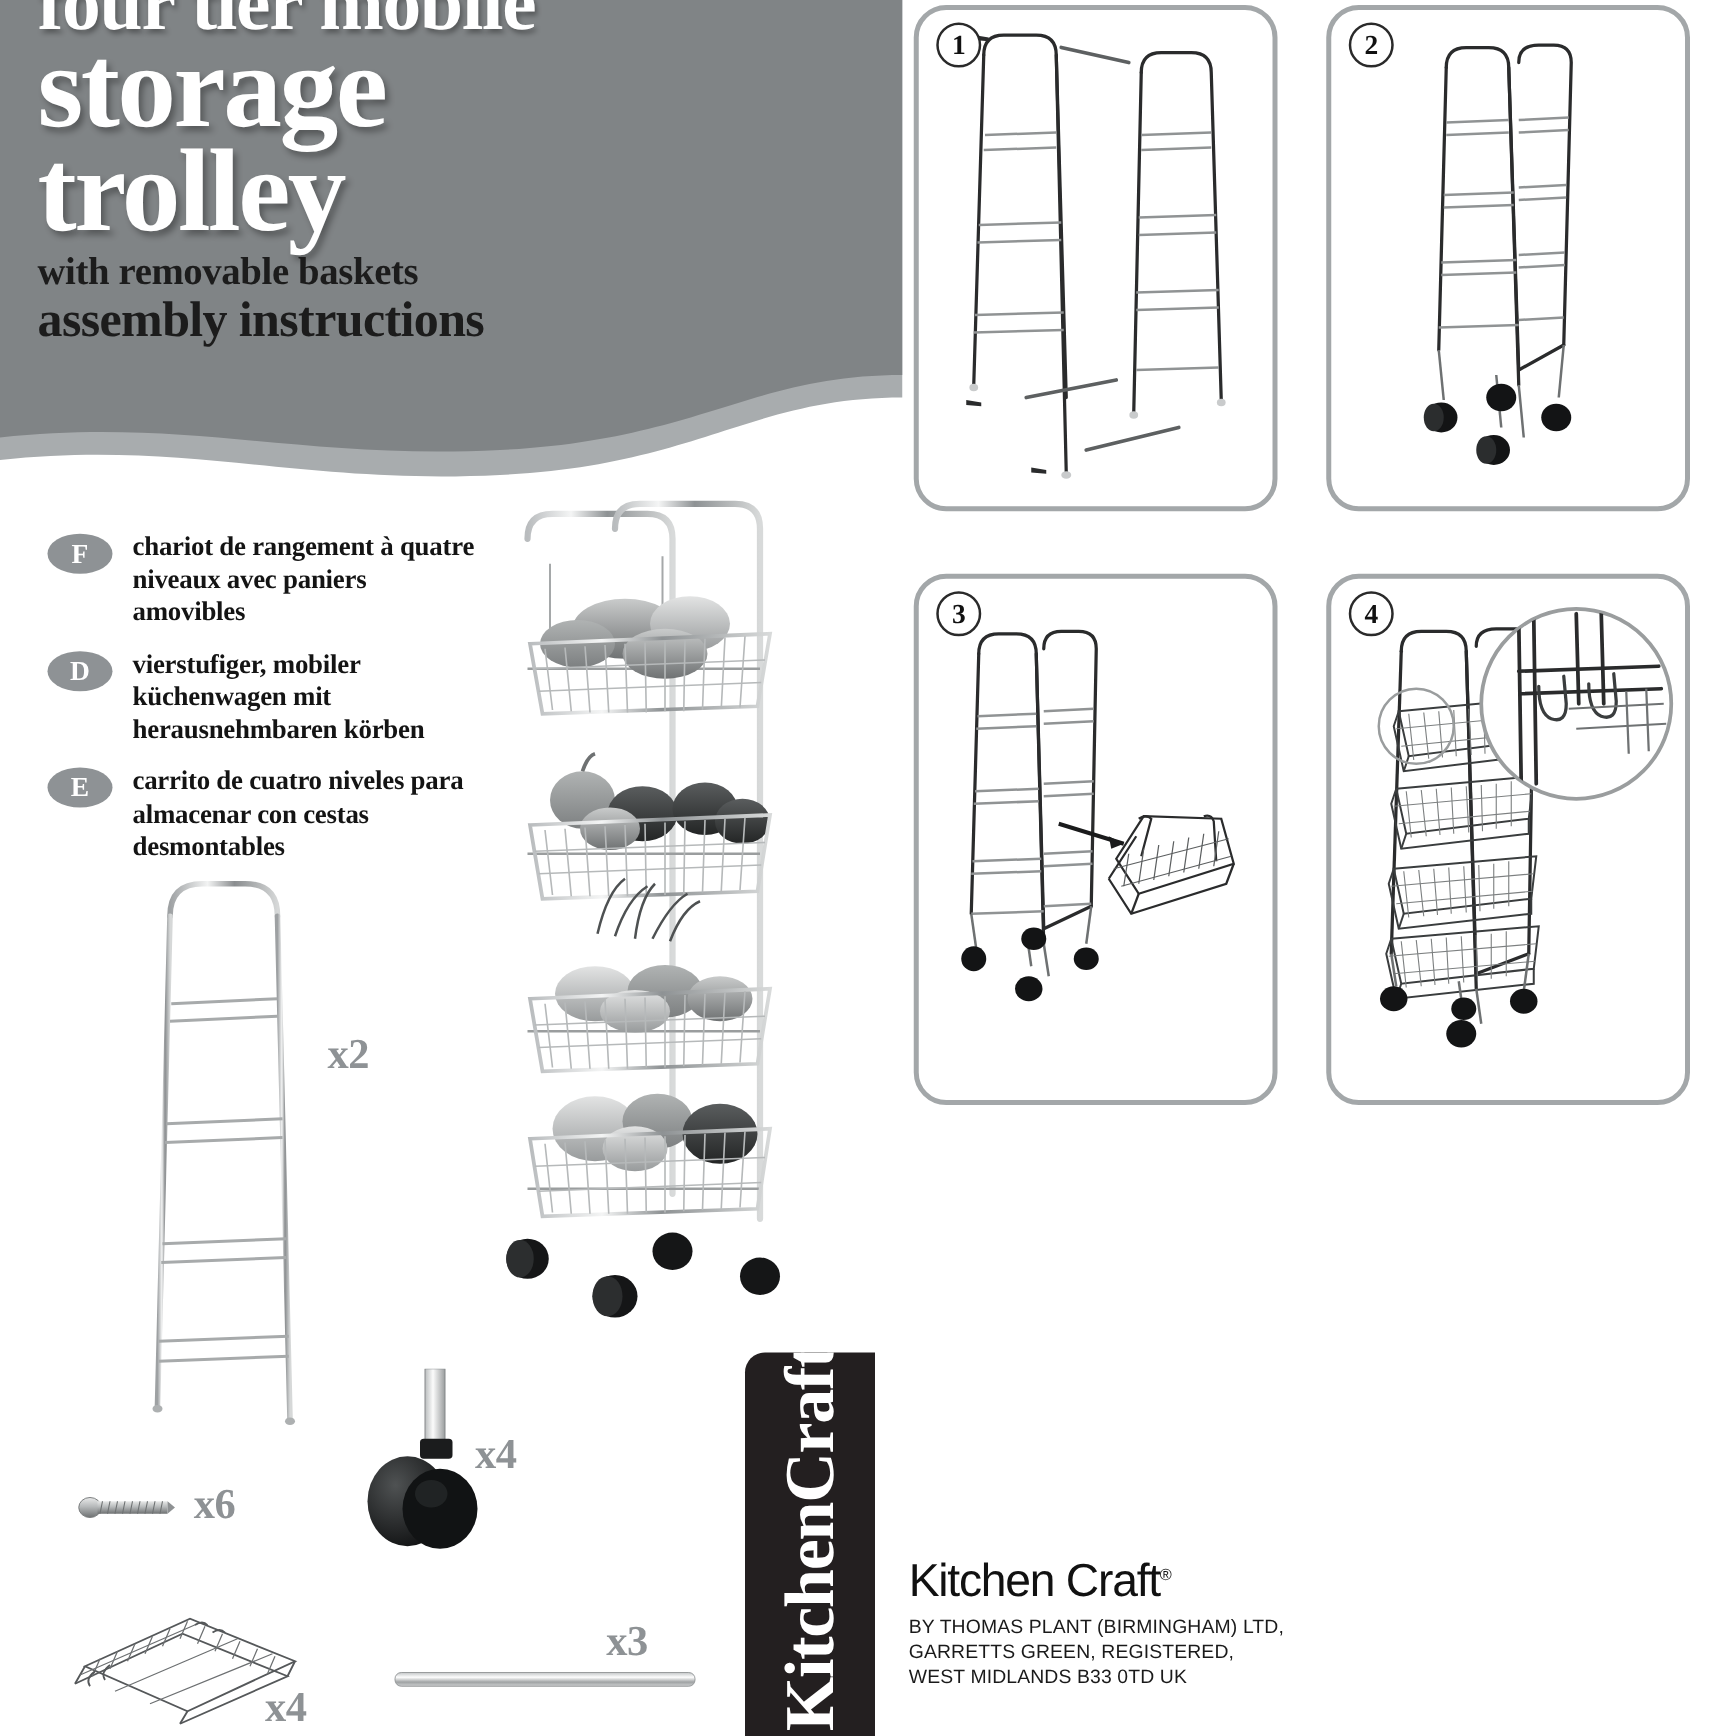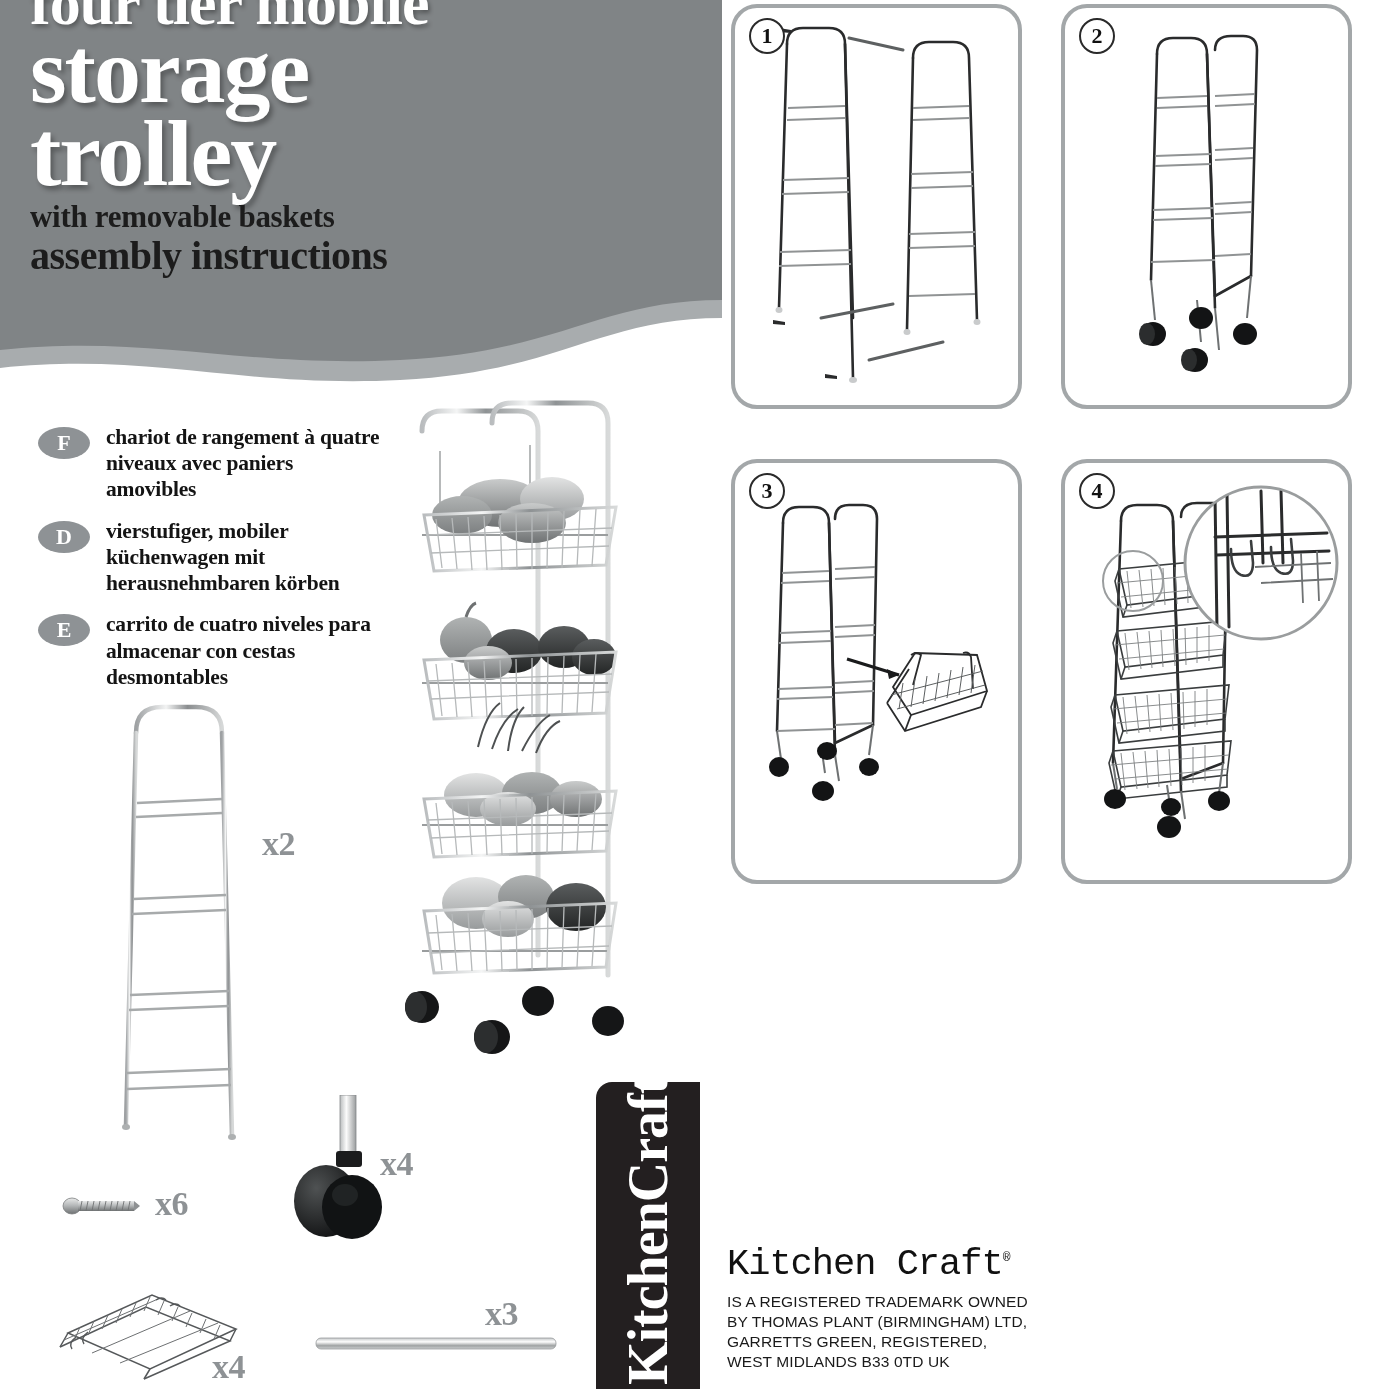--- a/index.html
+++ b/index.html
@@ -100,21 +100,21 @@
     display:flex; align-items:center; justify-content:flex-start;
     font-family:"Liberation Serif", serif; font-weight:bold;
     color:#ffffff; font-size:56px; letter-spacing:-1px;
     white-space:nowrap;
     padding-left:4px;
   }
 
   
   .footer { position:absolute; left:727px; top:1246px; width:420px; }
   .kc-logo {
-    font-family:Liberation Mono, monospace; font-weight:normal;
+    font-family:Liberation Sans, sans-serif; font-weight:normal;
     font-size:37px; color:#111111; line-height:1; letter-spacing:-1px;
   }
   .kc-logo sup { font-size:13px; vertical-align:super; }
   .legal {
     font-family:"Liberation Sans", sans-serif;
     font-size:15.5px; color:#1a1a1a; line-height:1.30;
     margin-top:9px; letter-spacing:0.1px;
   }
 
   .mainphoto { position:absolute; left:380px; top:395px; width:290px; height:680px; }
@@ -624,21 +624,20 @@
     <div class="kc-banner-text">
       <span>KitchenCraft</span>
     </div>
   </div>
 
   <div class="footer">
     <div class="kc-logo">
       <span>Kitchen Craft</span><sup>®</sup>
     </div>
     <div class="legal">
-      <div>IS A REGISTERED TRADEMARK OWNED</div>
       <div>BY THOMAS PLANT (BIRMINGHAM) LTD,</div>
       <div>GARRETTS GREEN, REGISTERED,</div>
       <div>WEST MIDLANDS B33 0TD UK</div>
 
     </div>
   </div>
 
 </div>
 
 </body></html>

